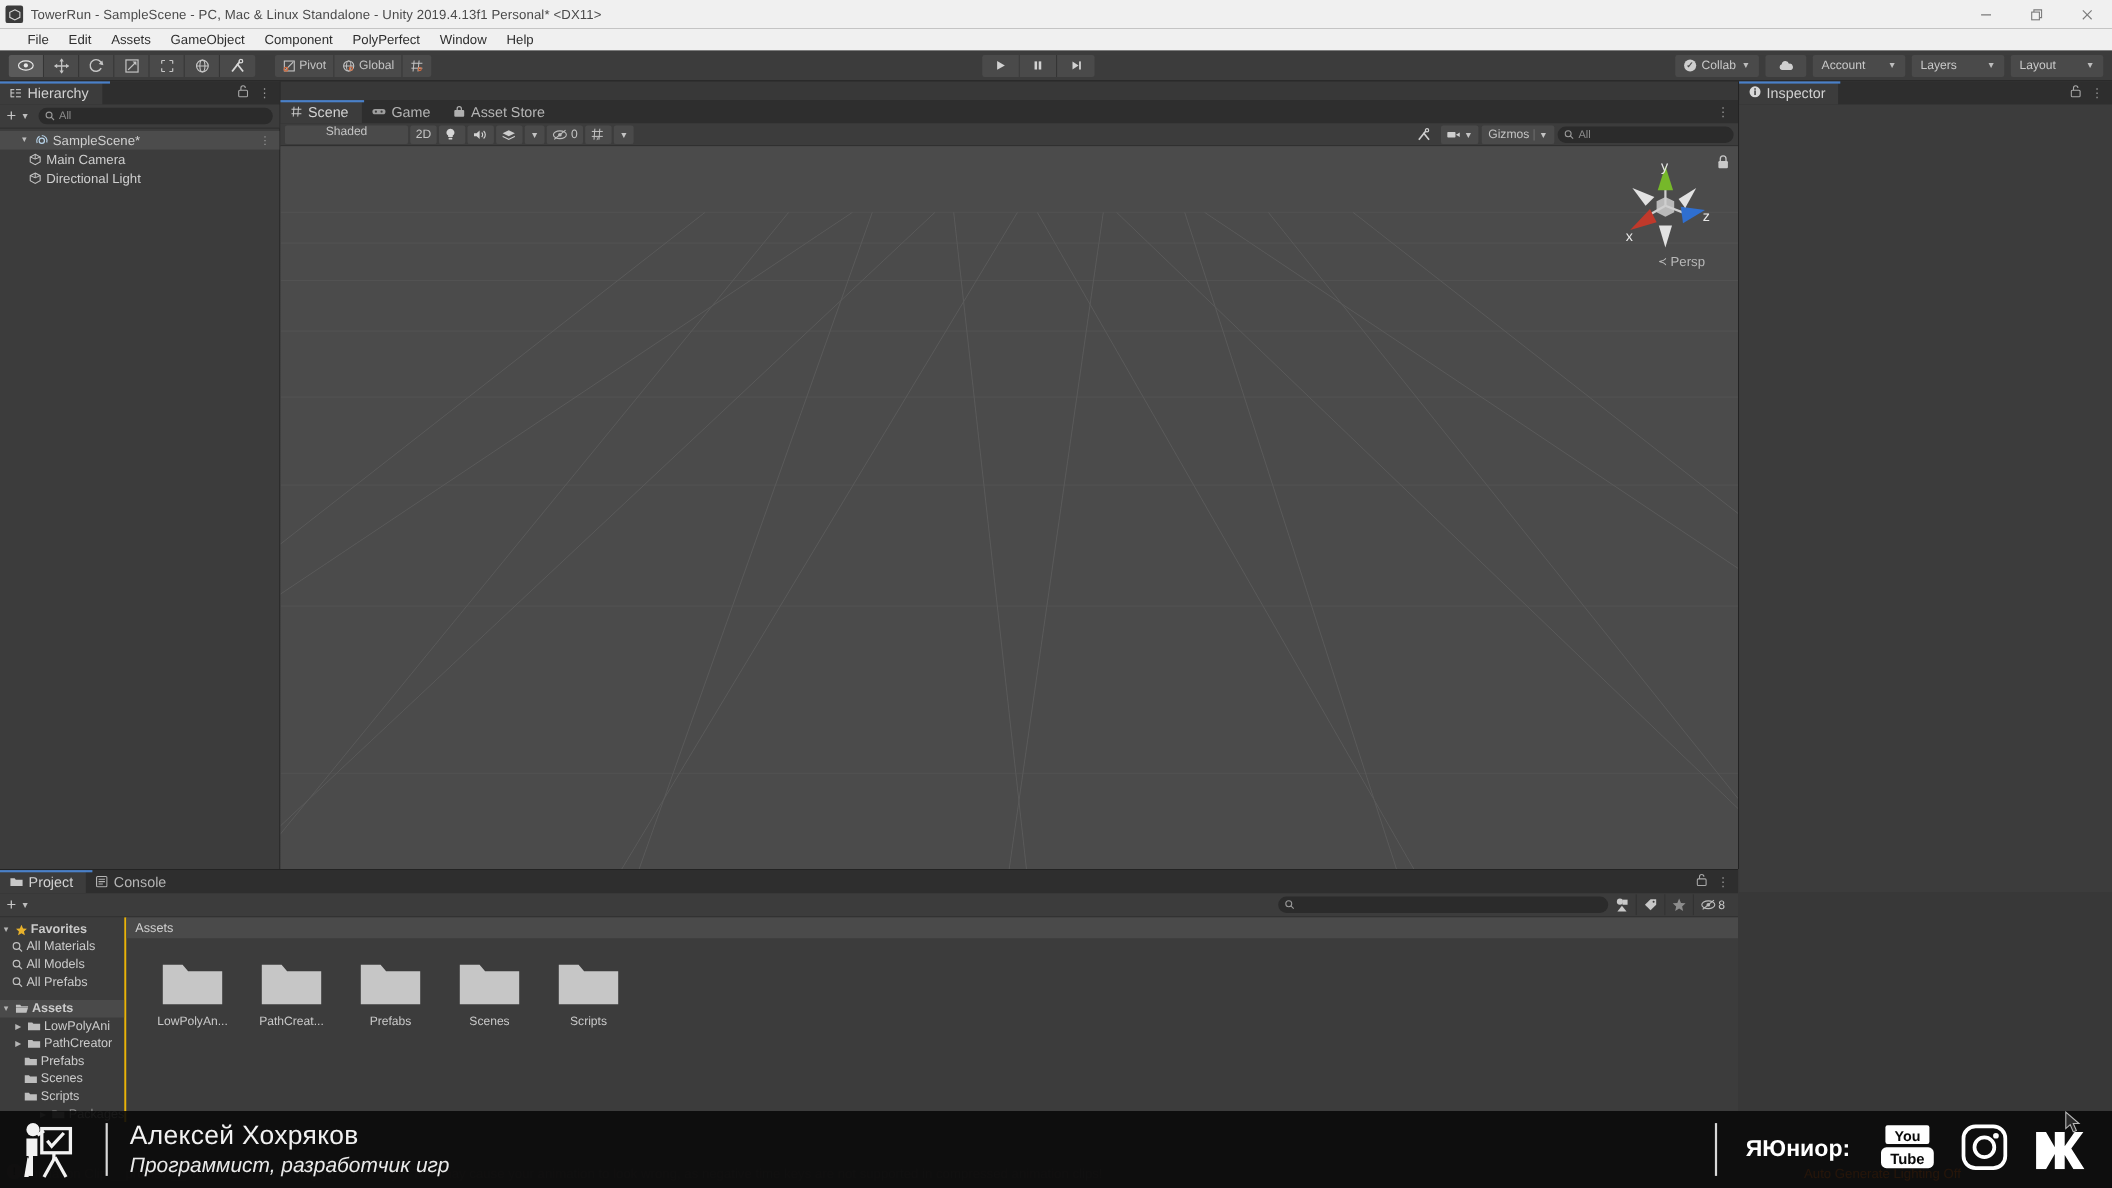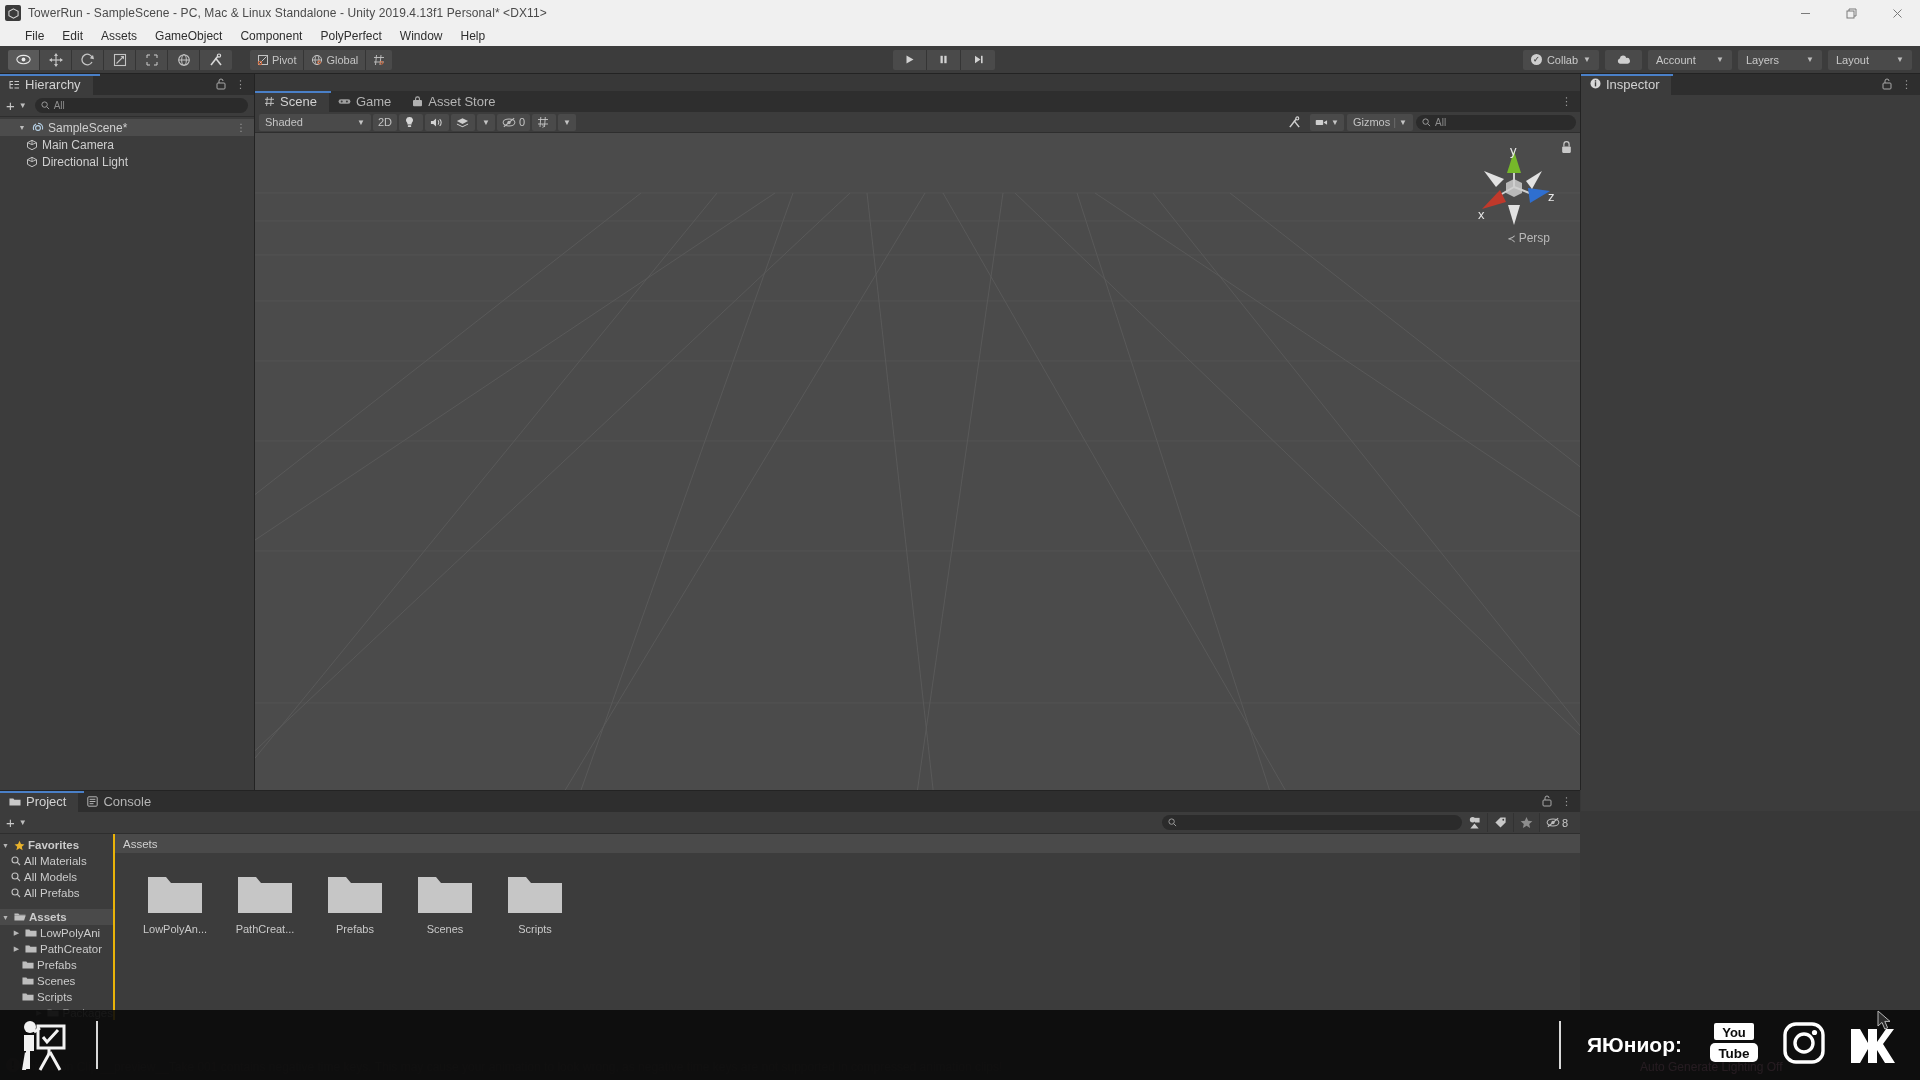--- a/index.html
+++ b/index.html
@@ -137,21 +137,21 @@
     position: absolute; top: 91px; left: 255px; width: 1325px; height: 716px;
     background: #3c3c3c;
   }
   .sceneview .ptab.active::before { left: 0; width: 76px; }
   .sv-toolbar {
     height: 21px; background: #3c3c3c; display: flex; align-items: center;
     gap: 2px; padding: 0 4px; border-bottom: 1px solid #2e2e2e;
   }
   .sv-drop {
     height: 17px; background: #4a4a4a; border-radius: 2px; display: flex;
-    align-items: center; padding: 0 6px; color: #c4c4c4; font-size: 11px; gap: 8px;
+    align-items: center; padding: 0 6px; color: #c4c4c4; font-size: 11px; gap: 8px; flex-direction: column;
   }
   .sv-btn {
     height: 17px; min-width: 24px; background: #4a4a4a; border-radius: 2px;
     display: flex; align-items: center; justify-content: flex-start;
     padding: 0 5px; color: #c4c4c4; font-size: 11px; gap: 3px;
   }
   .sv-search {
     width: 160px; height: 15px; background: #2b2b2b; border-radius: 8px;
     display: flex; align-items: center; padding: 0 6px; gap: 4px;
     color: #8d8d8d; font-size: 10px;
@@ -910,36 +910,40 @@
             <span class="asset-name">Scripts</span>
           </div>
         </div>
       </div>
     </div>
   </div>
 
   <div class="console-strip"></div>
   <div class="console-dot">!</div>
   <div class="console-line">Animation Clip __preview__Take 001 contains negative time keys. This may cause your animation to look wrong, as negative time keys are not supported in compressed animation clips!</div>
-  <div style="position:absolute; top:1060px; left:1640px; font-size:12px; color:#f9a8d4; white-space:nowrap;">Auto Generate Lighting Off</div>
+  <div style="position:absolute; top:1060px; left:1640px; font-size:12px; color:#f97316; white-space:nowrap;">Auto Generate Lighting Off</div>
 
   <div class="banner">
     <div class="bn-icon">
       <svg width="58" height="54" viewBox="0 0 58 54">
         <circle cx="14" cy="9" r="6" fill="#f2f2f2"></circle>
         <path d="M8 17 h10 v16 h-4 v18 h-4 v-18 h-2 Z" fill="#f2f2f2"></path>
         <path d="M9 34 l-3 18 h4 l3 -14 Z" fill="#f2f2f2"></path>
         <rect x="22" y="8" width="26" height="22" fill="none" stroke="#f2f2f2" stroke-width="3"></rect>
         <polyline points="27,19 31,24 42,12" fill="none" stroke="#f2f2f2" stroke-width="3"></polyline>
         <path d="M33 30 v6" stroke="#f2f2f2" stroke-width="3"></path>
         <path d="M34 34 l-10 18 M34 34 l10 18" stroke="#f2f2f2" stroke-width="3" fill="none"></path>
         <path d="M18 14 l6 -4" stroke="#f2f2f2" stroke-width="3"></path>
       </svg>
     </div>
     <div class="bn-divider"></div>
+    <div class="bn-names">
+      <div class="bn-name">Алексей Хохряков</div>
+      <div class="bn-role">Программист, разработчик игр</div>
+    </div>
     <div class="bn-right">
       <div class="bn-divider2"></div>
       <div class="bn-label">ЯЮниор:</div>
       <div class="bn-social">
         <span>
           <svg width="52" height="44" viewBox="0 0 52 44">
             <rect x="6" y="2" width="40" height="17" rx="2" fill="#ffffff"></rect>
             <text x="26" y="16" font-size="13" font-weight="bold" fill="#0a0a0a" text-anchor="middle" font-family="sans-serif">You</text>
             <rect x="2" y="22" width="48" height="19" rx="5" fill="#ffffff"></rect>
             <text x="26" y="37" font-size="13.5" font-weight="bold" fill="#0a0a0a" text-anchor="middle" font-family="sans-serif">Tube</text>

